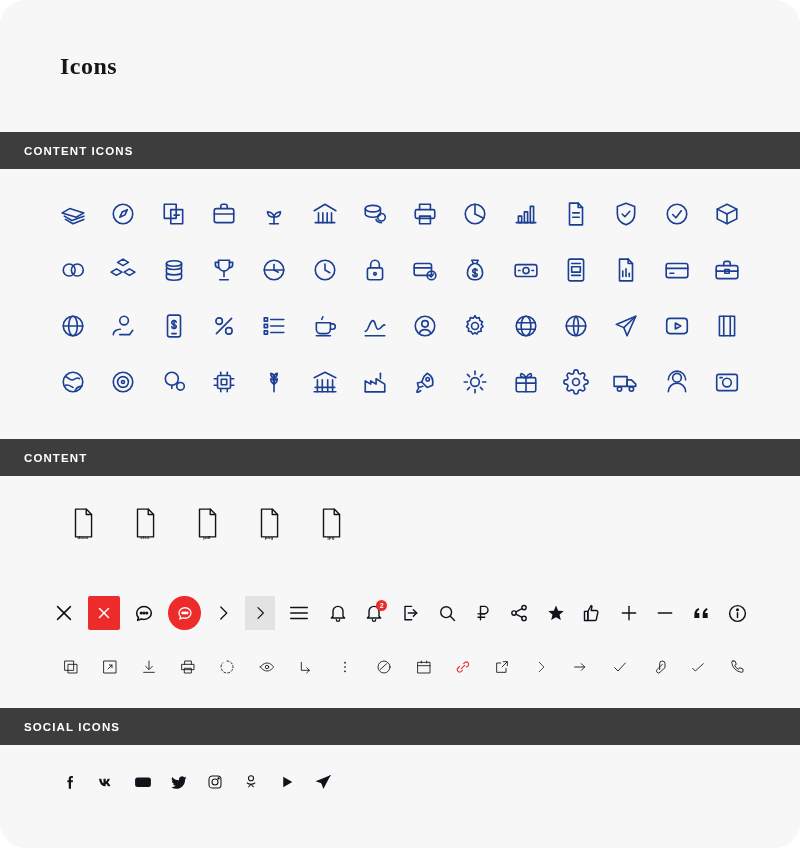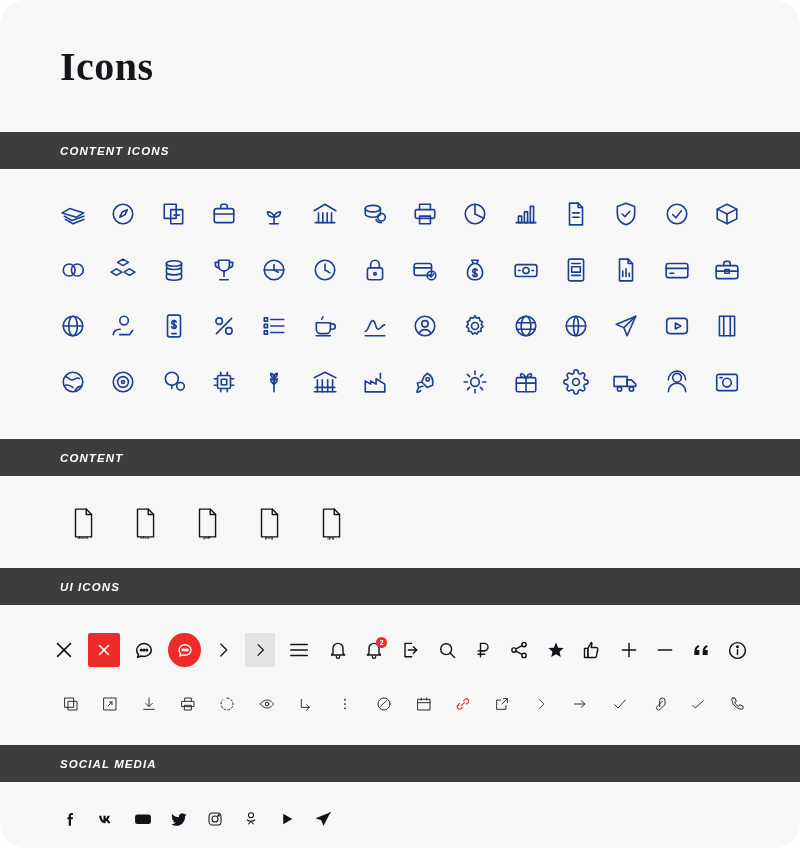--- a/index.html
+++ b/index.html
@@ -19,33 +19,32 @@
   .page-header {
     height: 132px;
     background: #f7f7f7;
     display: flex;
     align-items: center;
     padding-left: 60px;
     box-sizing: border-box;
   }
   .page-title {
     font-family: "Liberation Serif", serif;
-    font-size: 40px;
+    font-size: 24px;
     font-weight: bold;
     color: #14161a;
     letter-spacing: 0.5px;
   }
   .section-bar {
     background: #3d3d3d;
     height: 37px;
     display: flex;
     align-items: center;
-    padding-left: 60px;
+    padding-left: 24px;
     box-sizing: border-box;
-    font-style: italic;
   }
   .section-bar .section-title {
     color: #ffffff;
     font-size: 11.5px;
     font-weight: bold;
     letter-spacing: 1.1px;
   }
   .section-body {
     background: #f7f7f7;
     padding: 24px 48px 22px 48px;
@@ -725,23 +724,20 @@
       <div class="doc-cell">
         <svg class="dk" viewBox="0 0 24 28">
             <path d="M5 1h10l5 5v21H5z"></path>
             <polyline points="15,1 15,6 20,6"></polyline>
           </svg>
         <span class="ext">jpg</span>
       </div>
     </div>
   </div>
 
-  <div class="section-bar">
-    <span class="section-title">UI ICONS</span>
-  </div>
   <div class="ui-body">
     <div class="ui-row-1">
       <div class="ui-cell big">
           <svg class="uk" width="22" height="22" viewBox="0 0 24 24">
             <line x1="5" y1="5" x2="19" y2="19"></line>
             <line x1="19" y1="5" x2="5" y2="19"></line>
           </svg>
         </div>
       <div class="sq-red">
           <svg width="18" height="18" viewBox="0 0 24 24">
@@ -969,21 +965,21 @@
         </div>
       <div class="ui-cell">
           <svg class="uk" width="16" height="16" viewBox="0 0 24 24">
             <path d="M6 3h3l2 5-2.5 1.5a11 11 0 006 6L16 13l5 2v3a2 2 0 01-2.2 2A17 17 0 014 5.2A2 2 0 016 3z"></path>
           </svg>
         </div>
     </div>
   </div>
 
   <div class="section-bar">
-    <span class="section-title">SOCIAL MEDIA</span>
+    <span class="section-title">SOCIAL ICONS</span>
   </div>
   <div class="social-body">
     <div class="social-row">
       <div class="social-cell">
           <svg class="sk" width="18" height="18" viewBox="0 0 24 24">
             <path d="M14.5 4h-2.2C10.2 4 9 5.3 9 7.3V9.5H7.2v2.8H9V21h3v-8.7h2.3l.4-2.8H12V7.8c0-.8.2-1.2 1.2-1.2h1.3z"></path>
           </svg>
         </div>
       <div class="social-cell">
           <svg class="sk" width="20" height="20" viewBox="0 0 24 24">

